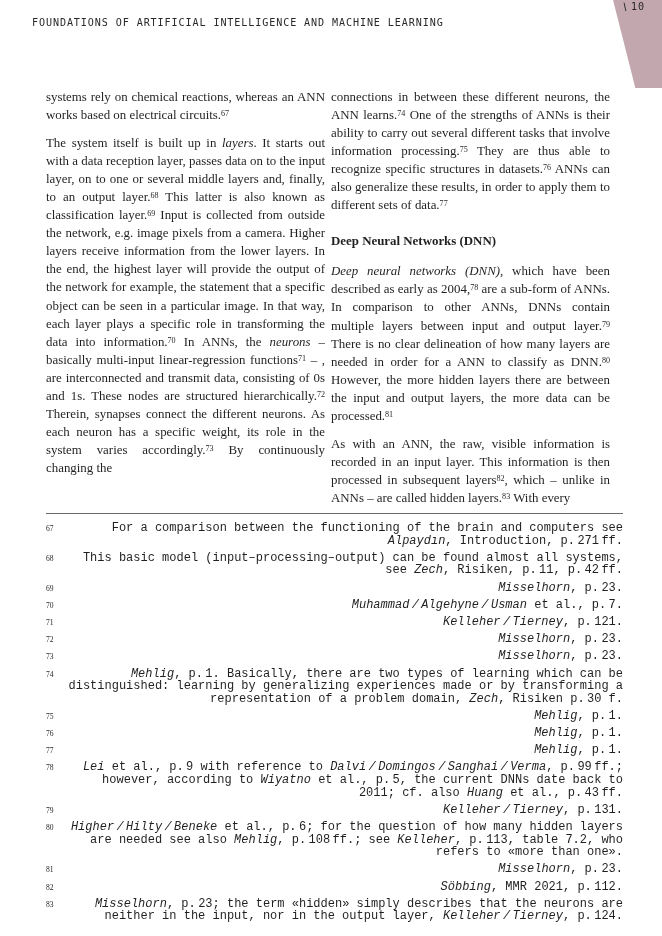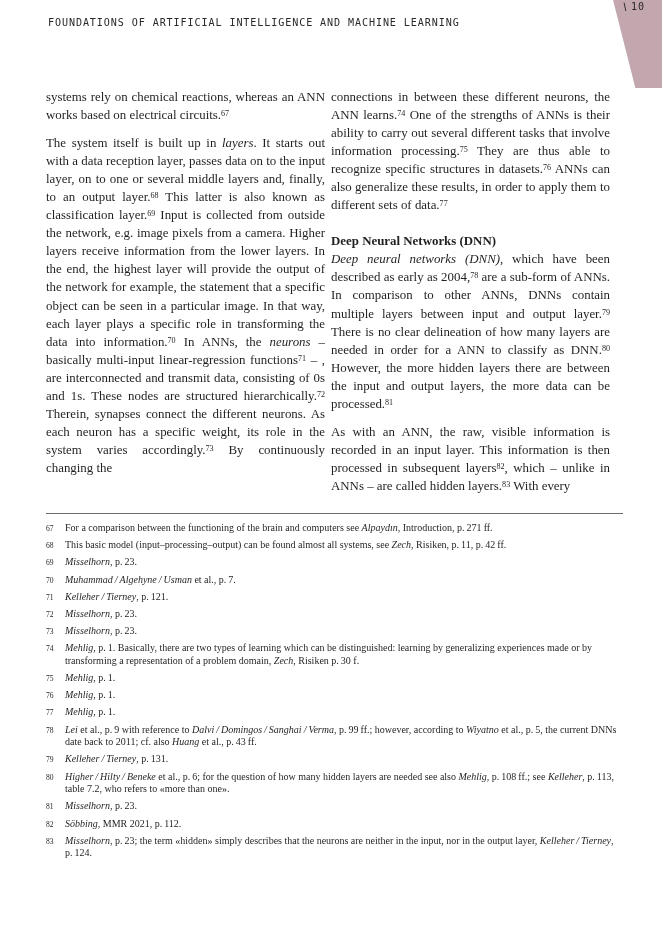--- a/index.html
+++ b/index.html
@@ -25,21 +25,21 @@
     height: 88px;
     background: #c3a7ae;
     -webkit-clip-path: polygon(32% 0%, 100% 0%, 100% 100%, 63% 100%);
     clip-path: polygon(32% 0%, 100% 0%, 100% 100%, 63% 100%);
   }
 
   
   .running-header {
     position: absolute;
     top: 17px;
-    left: 48px;
+    left: 32px;
     right: 24px;
     height: 18px;
     display: flex;
     align-items: baseline;
     justify-content: space-between;
   }
   .header-title {
     font-family: "DejaVu Sans Mono", "Liberation Mono", monospace;
     font-size: 10.1px;
     letter-spacing: 0.9px;
@@ -88,21 +88,21 @@
     margin-top: 10px;
   }
   h3.section-heading {
     margin: 18px 0 0 0;
     font-size: 12.9px;
     line-height: 18.05px;
     font-weight: bold;
     text-align: left;
   }
   h3.section-heading + p {
-    margin-top: 0;
+    margin-top: 12px;
   }
   sup.fn {
     font-size: 8.1px;
     line-height: 0;
     vertical-align: 0.42em;
   }
   em {
     font-style: italic;
   }
 
@@ -131,23 +131,24 @@
   .fn-num {
     width: 19px;
     flex: 0 0 19px;
     font-size: 7.6px;
     line-height: 11px;
     padding-top: 1px;
     color: #221f1f;
   }
   .fn-text {
     flex: 1 1 auto;
-    font-size: 10px;
+    font-size: 12px;
     line-height: 12.6px;
-    text-align: left;
+    text-align: right;
+    font-family: Liberation Mono, monospace;
   }
 </style>
 </head>
 <body>
 
 <div class="corner-triangle"></div>
 
 <div class="running-header">
   <span class="header-title">FOUNDATIONS OF ARTIFICIAL INTELLIGENCE AND MACHINE LEARNING</span>
 </div>

